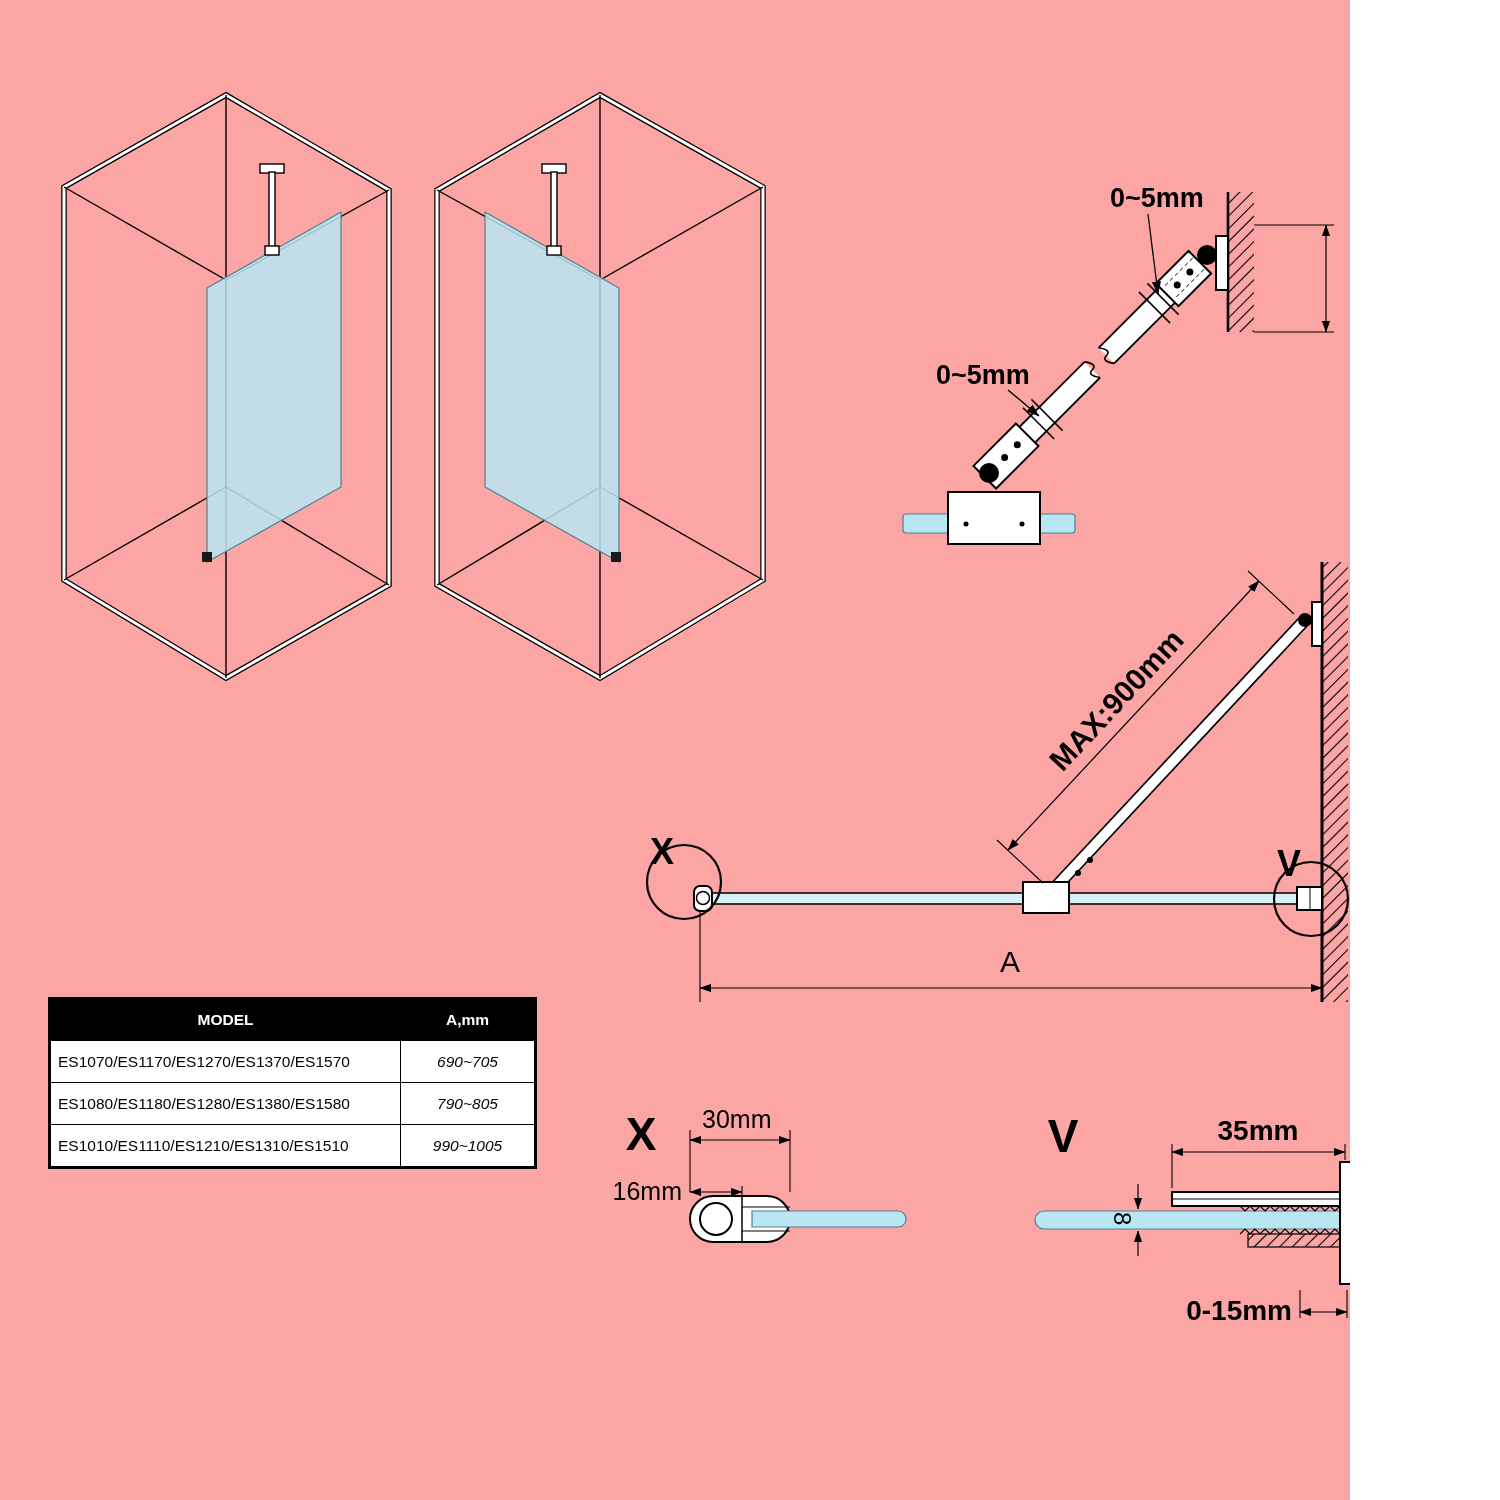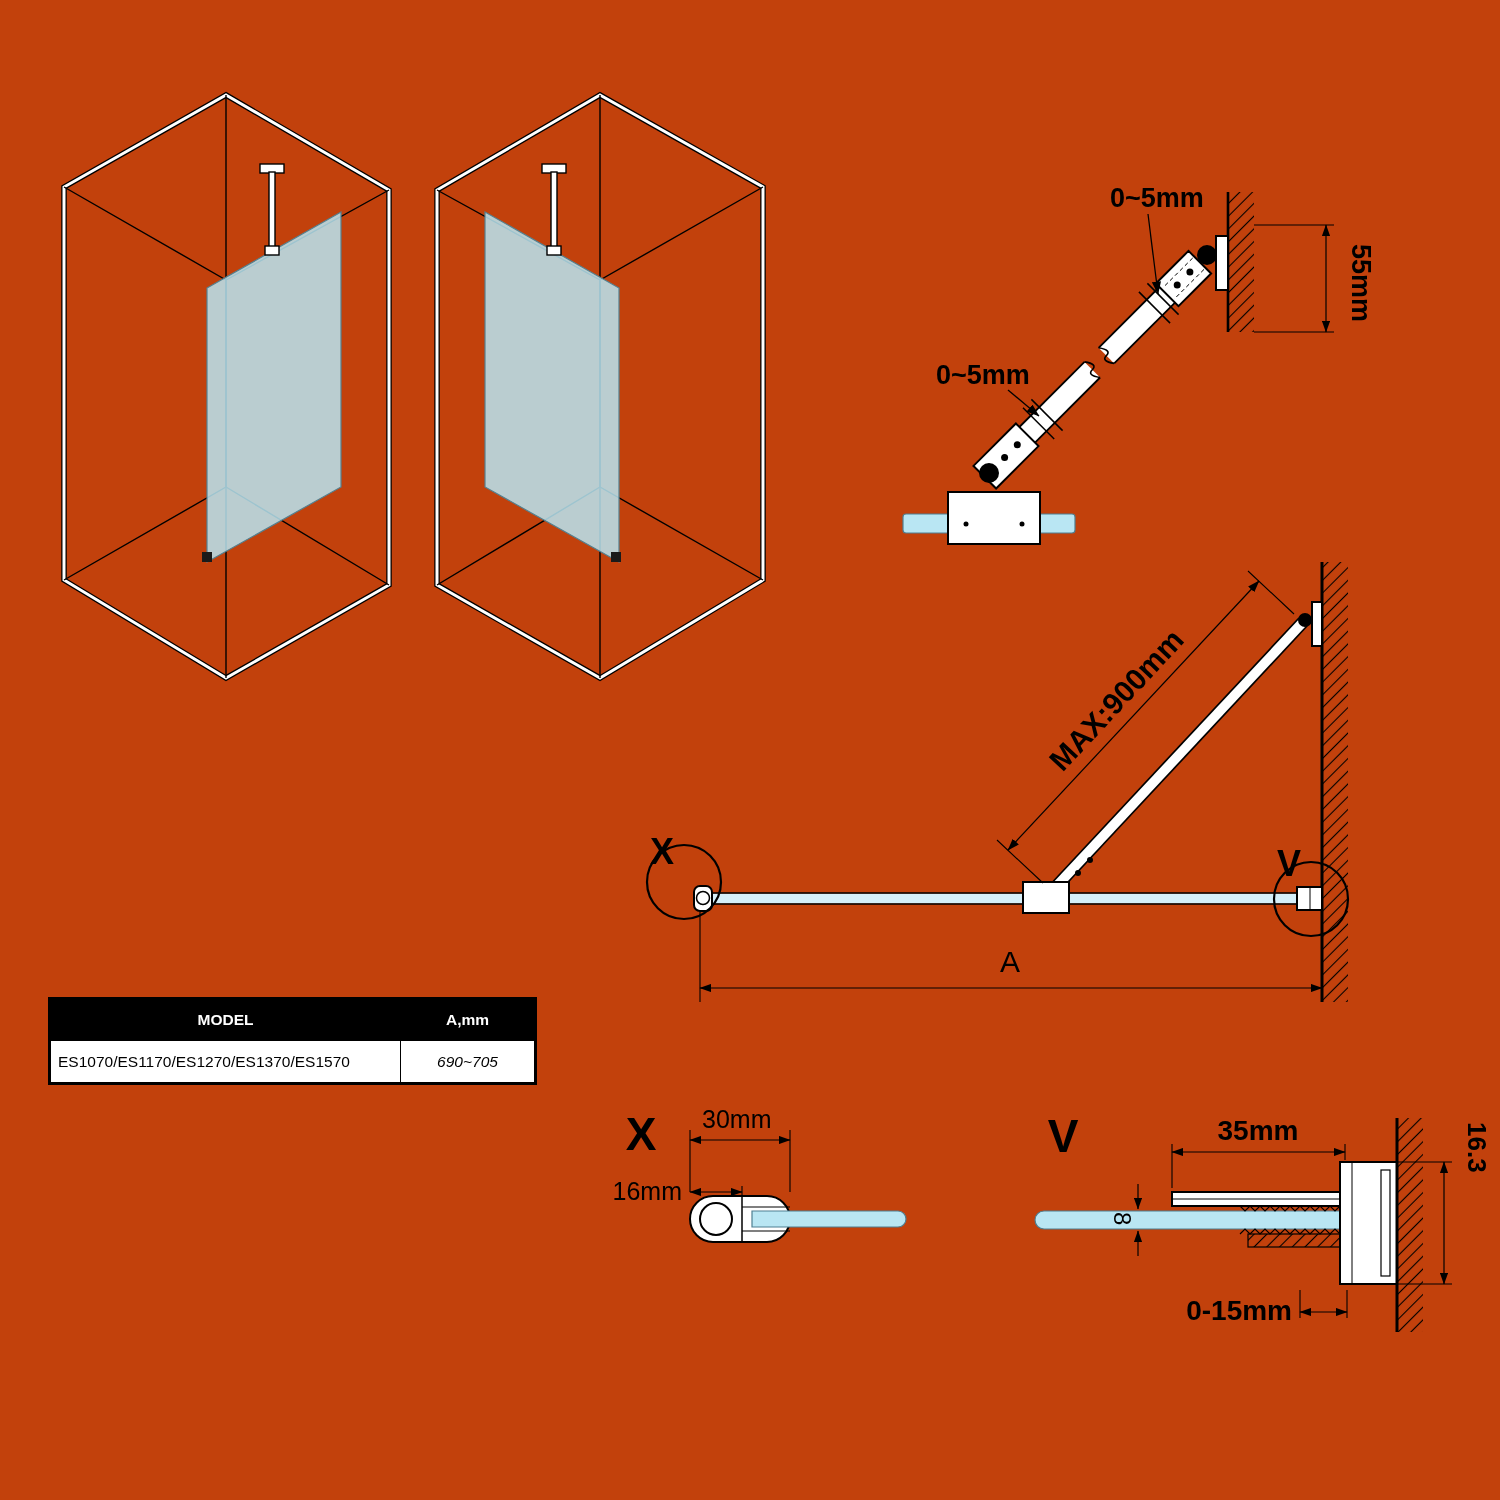--- a/index.html
+++ b/index.html
@@ -1,16 +1,16 @@
 <!DOCTYPE html>
 <html><head>
 <meta charset="utf-8">
 <style>
   html,body{margin:0;padding:0;background:#fff;}
-  .canvas{position:relative;width:1500px;height:1500px;background:#c2410c;overflow:hidden;
+  .canvas{position:relative;width:1350px;height:1500px;background:#fca5a5;overflow:hidden;
           font-family:"Liberation Sans","DejaVu Sans",sans-serif;}
   .canvas > svg{position:absolute;left:0;top:0;}
   svg text{font-family:"Liberation Sans","DejaVu Sans",sans-serif;fill:#000;}
   .spec-table{position:absolute;left:48px;top:997px;width:489px;}
   .spec-table table{width:100%;border-collapse:collapse;border:3px solid #000;}
   .spec-table th{background:#000;color:#fff;font-size:15.5px;font-weight:bold;height:38px;
                  text-align:center;border:1.5px solid #000;}
   .spec-table td{border:1.5px solid #000;font-size:15.5px;height:39px;color:#000;background:#fff;}
   .spec-table td.model{text-align:left;padding-left:7px;width:341px;}
   .spec-table td.aval{text-align:center;font-style:italic;}
@@ -204,17 +204,25 @@
         <tr>
           <th>MODEL</th>
           <th>A,mm</th>
         </tr>
       </thead>
       <tbody>
         <tr>
           <td class="model">ES1070/ES1170/ES1270/ES1370/ES1570</td>
           <td class="aval">690~705</td>
         </tr>
+        <tr>
+          <td class="model">ES1080/ES1180/ES1280/ES1380/ES1580</td>
+          <td class="aval">790~805</td>
+        </tr>
+        <tr>
+          <td class="model">ES1010/ES1110/ES1210/ES1310/ES1510</td>
+          <td class="aval">990~1005</td>
+        </tr>
       </tbody>
     </table>
   </div>
 
 </div>
 
 </body></html>

